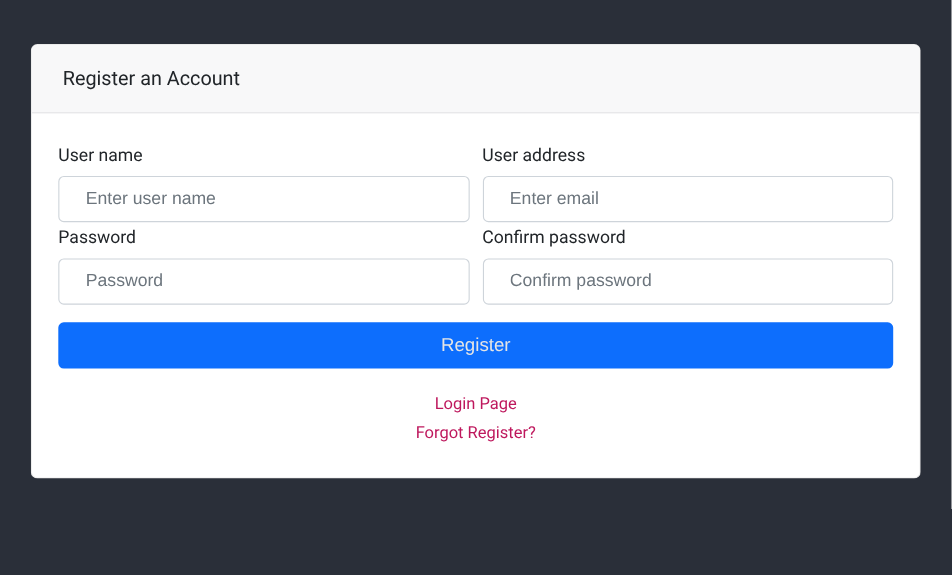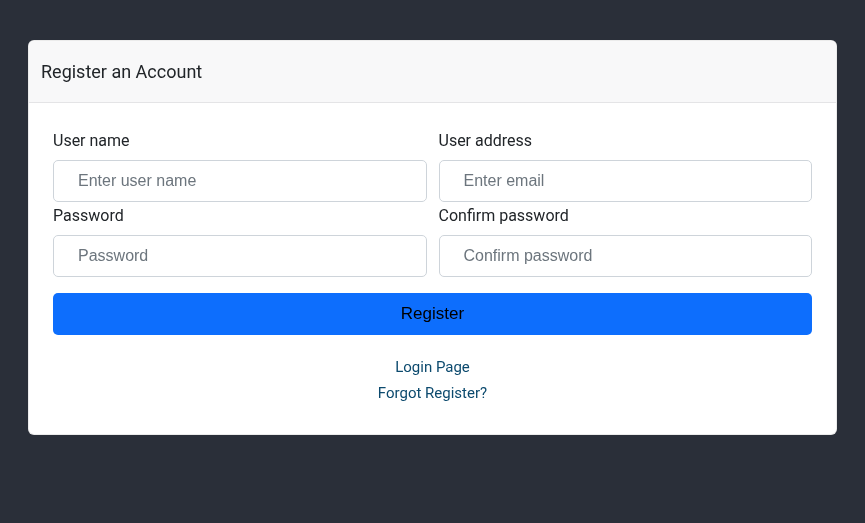--- a/index.html
+++ b/index.html
@@ -16,21 +16,21 @@
       overflow: hidden;
     }
     .card {
       background-color: #ffffff;
       border-radius: 6px;
       overflow: hidden;
       border: 1px solid rgba(0,0,0,0.08);
     }
     .card-header {
       background-color: #f8f8f9;
-      padding: 20px 12px;
+      padding: 20px 28px;
       border-bottom: 1px solid #e4e4e6;
       font-size: 18px;
       color: #212529;
     }
     .card-body {
       padding: 28px 24px;
     }
     .form-row {
       display: flex;
       gap: 12px;
@@ -58,35 +58,35 @@
     }
     .form-input::placeholder {
       color: #6c757d;
     }
     .btn-primary {
       display: block;
       width: 100%;
       padding: 11px 14px;
       font-size: 17px;
       font-weight: 400;
-      color: #000000;
+      color: #e5e5e5;
       background-color: #0d6efd;
       border: none;
       border-radius: 5px;
       cursor: pointer;
       text-align: center;
       margin-top: 16px;
     }
     .links {
       margin-top: 20px;
       text-align: center;
     }
     .link {
       display: block;
-      color: #0c4a6e;
+      color: #be185d;
       font-size: 15px;
       text-decoration: none;
       line-height: 1.7;
       cursor: pointer;
     }
   </style>
 </head>
 <body>
 
 <div class="card">

